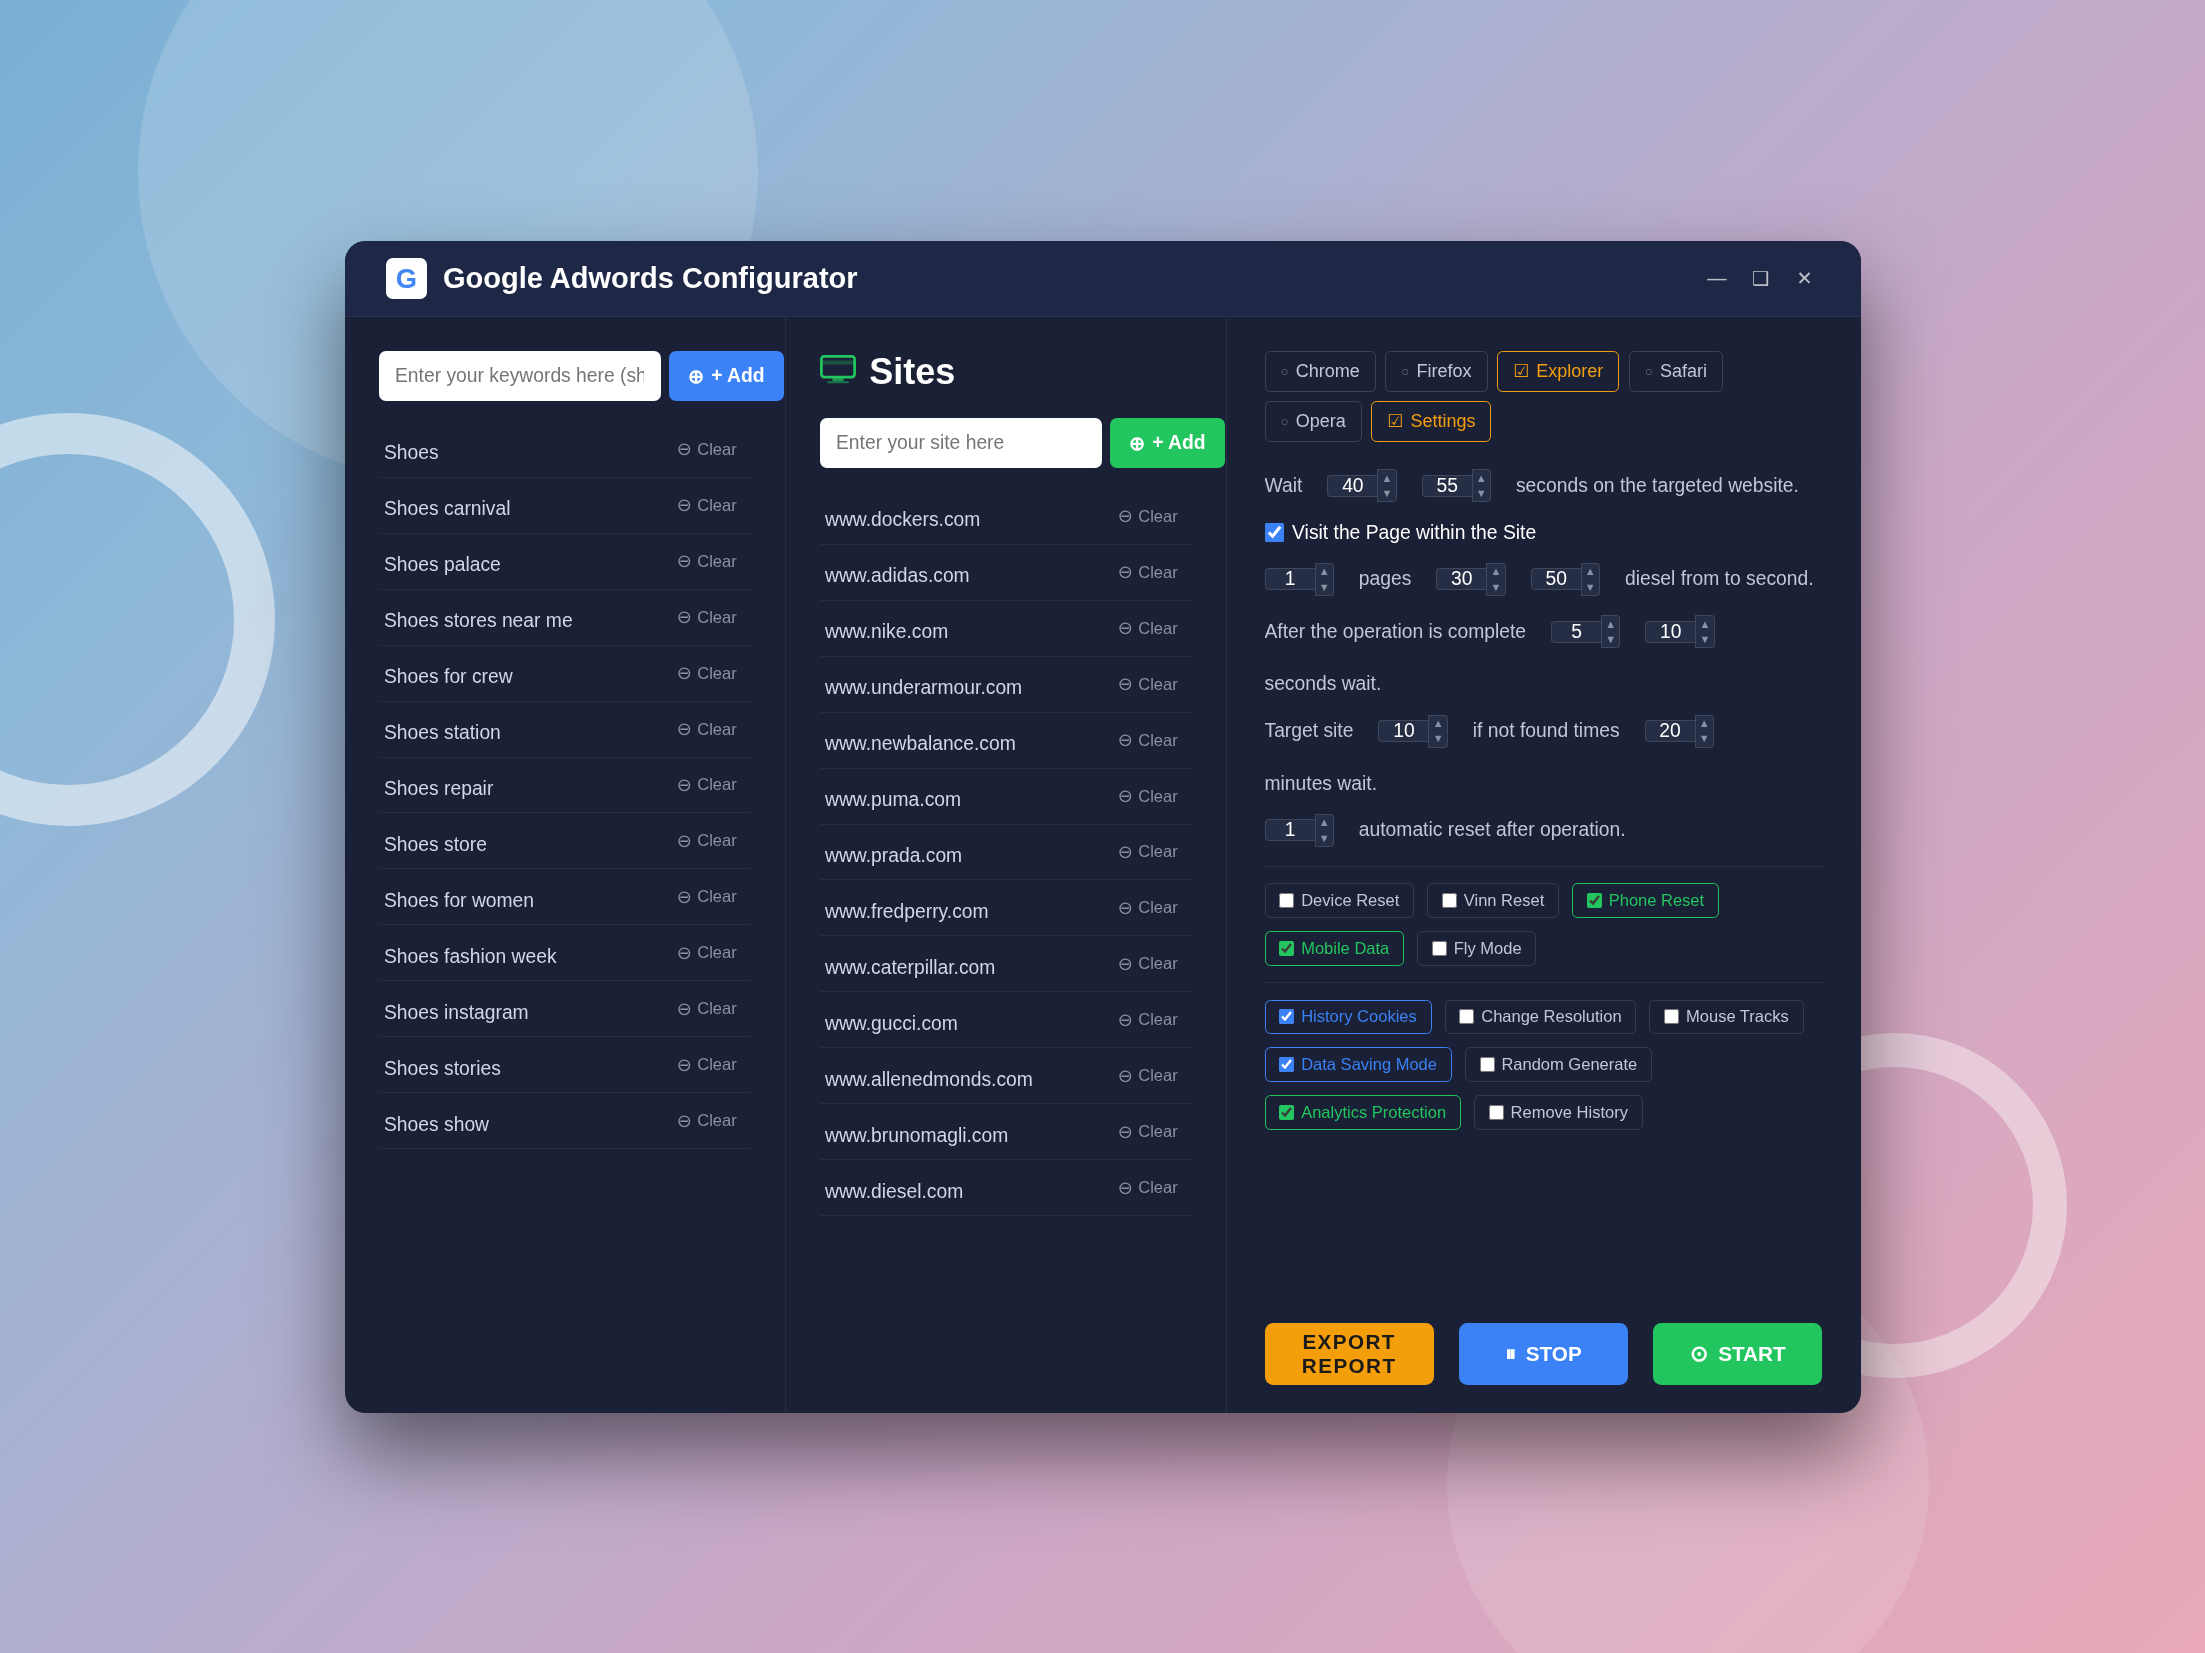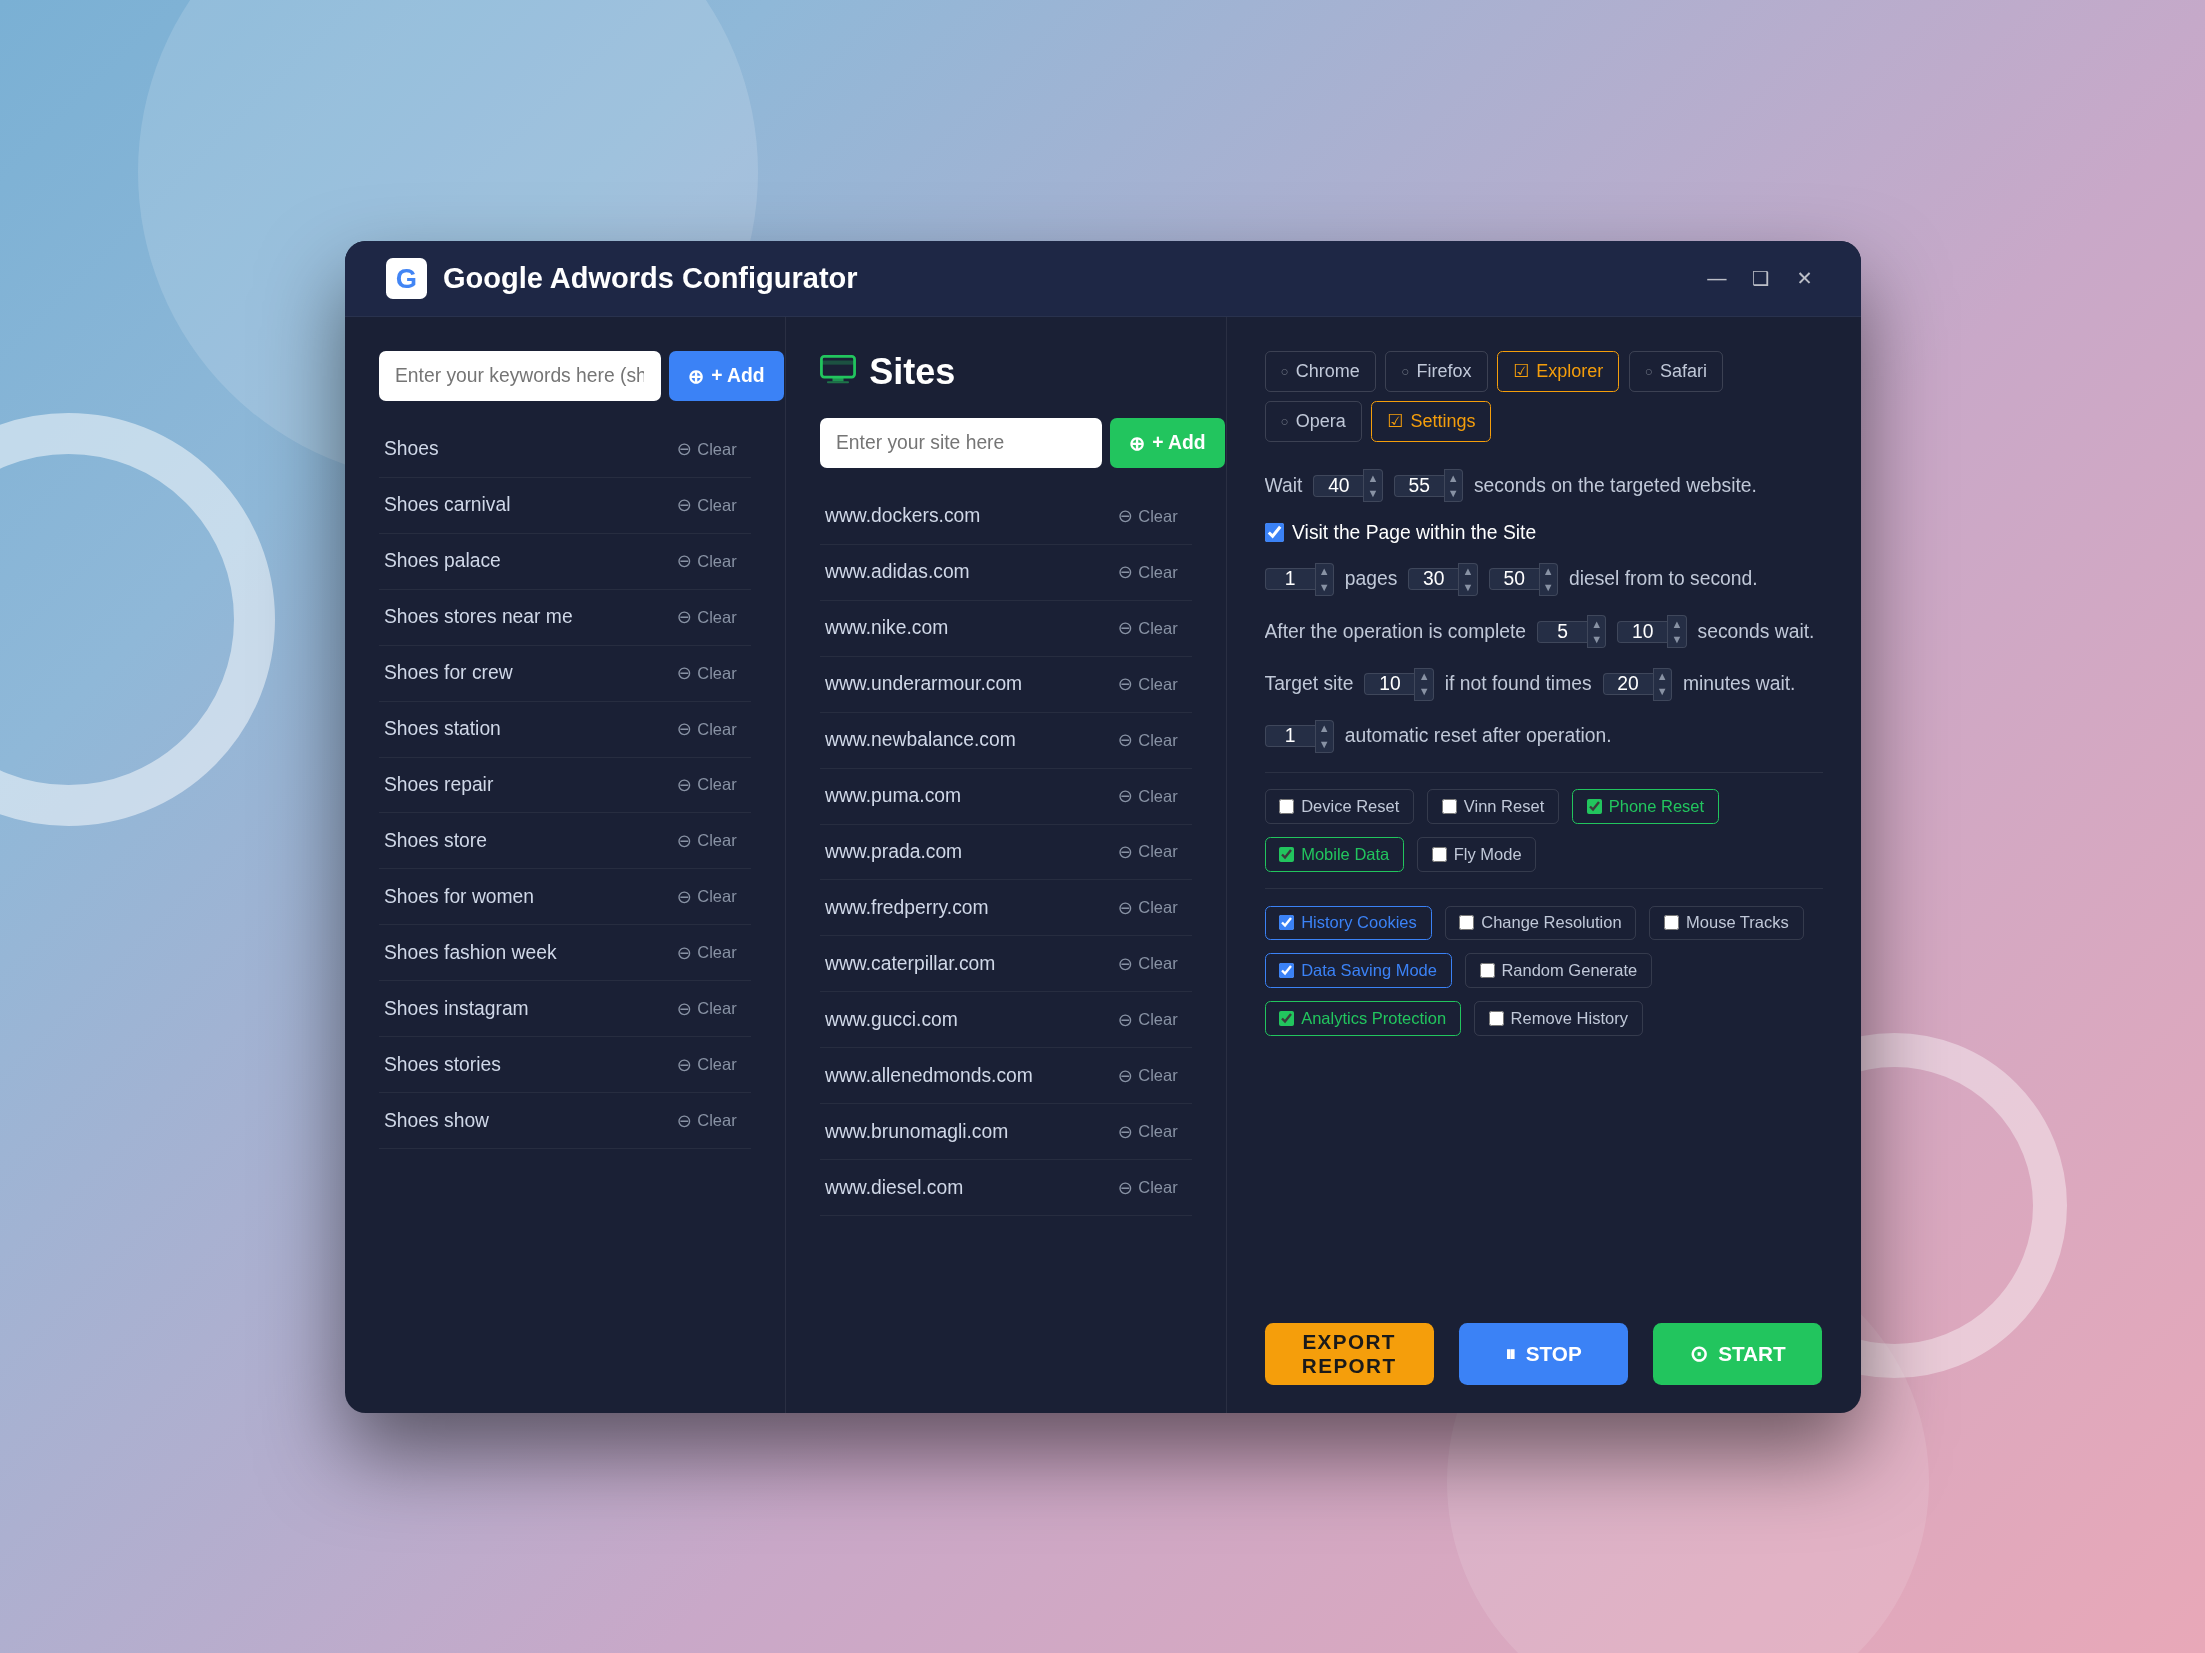--- a/index.html
+++ b/index.html
@@ -183,21 +183,21 @@
     }
     .add-btn-green { background: #22c55e; }
 
     
     .list-container {
       flex: 1;
       overflow-y: auto;
     }
     .list-item {
       display: flex;
-      align-items: center;
+      align-items: flex-end;
       justify-content: space-between;
       padding: 12.4px 5.5px;
       border-bottom: 0.7px solid rgba(255,255,255,0.06);
     }
     .list-item-text {
       font-size: 19.3px;
       color: #d0d8e8;
     }
     .clear-btn {
       display: flex;
@@ -236,21 +236,21 @@
     }
 
     
     .settings-block {
       flex: 1;
       overflow-y: auto;
     }
     .settings-row {
       display: flex;
       align-items: center;
-      gap: 11px;
+      gap: 25px;
       margin-bottom: 19.3px;
       flex-wrap: wrap;
     }
     .settings-label {
       font-size: 19.3px;
       color: #c0c8d8;
     }
     .settings-label-bold {
       font-size: 19.3px;
       color: #fff;

